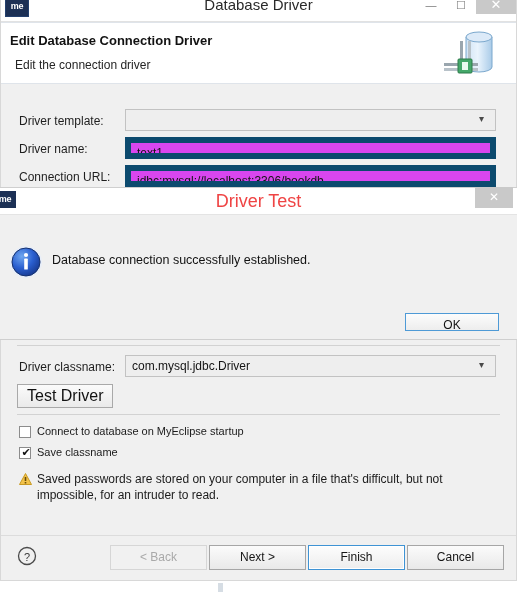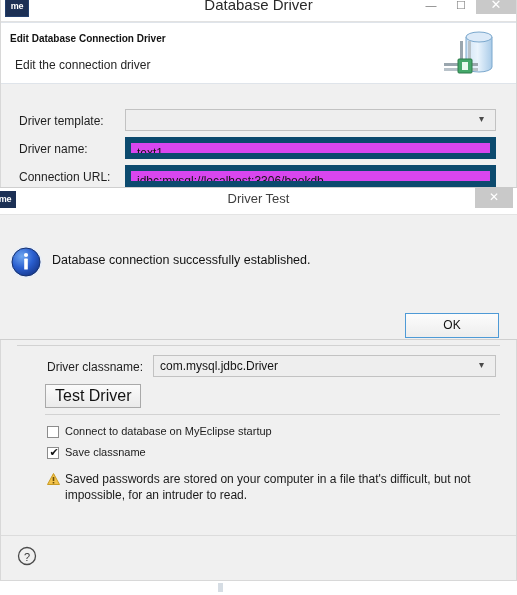--- a/index.html
+++ b/index.html
@@ -81,21 +81,21 @@
     position: relative;
     height: 62px;
     background: #ffffff;
     border: 1px solid #dfe4ea;
     border-left: none; border-right: none;
     box-sizing: border-box;
   }
   .banner-title {
     position: absolute;
     left: 9px; top: 10px;
-    font-size: 10px;
+    font-size: 13px;
     font-weight: bold;
     color: #121212;
   }
   .banner-sub {
     position: absolute;
     left: 14px; top: 35px;
     font-size: 12px;
     color: #252525;
   }
   .db-icon {
@@ -155,21 +155,20 @@
   }
 
   
   .sep {
     height: 1px;
     background: #d2d2d2;
     margin: 0 16px;
   }
   .lower {
     position: relative;
-    padding-left: 28px;
   }
   .test-btn {
     position: absolute;
     left: 16px; top: 0;
     height: 22px;
     padding: 0 9px;
     background: linear-gradient(#fbfbfb, #eaeaea);
     border: 1px solid #a9a9a9;
     font-size: 16px;
     color: #121212;
@@ -291,22 +290,22 @@
     font-weight: bold;
     line-height: 17px;
     text-align: center;
     letter-spacing: -0.3px;
     overflow: hidden;
   }
   .dt-title {
     position: absolute;
     left: 0; right: 0; top: 3px;
     text-align: center;
-    font-size: 13px;
-    color: #404040;
+    font-size: 18px;
+    color: #ef4444;
   }
   .dt-close {
     position: absolute;
     right: 4px; top: -1px;
     width: 38px; height: 21px;
     background: #c9c9c9;
     color: #ffffff;
     font-size: 12px;
     text-align: center;
     line-height: 21px;
@@ -322,21 +321,21 @@
   }
   .dt-msg {
     position: absolute;
     left: 52px; top: 38px;
     font-size: 12.5px;
     color: #121212;
   }
   .dt-ok {
     position: absolute;
     right: 18px; top: 98px;
-    width: 94px; height: 25px;
+    width: 94px; height: 18px;
     box-sizing: border-box;
     background: linear-gradient(#fcfcfc, #ededed);
     border: 1px solid #4e9ad6;
     font-size: 12px;
     color: #131313;
     text-align: center;
     line-height: 23px;
   }
 
   
@@ -447,20 +446,26 @@
       </svg>
       <div class="warn-text">Saved passwords are stored on your computer in a file that's difficult, but not impossible, for an intruder to read.</div>
     </div>
   </div>
 
   <div class="footer">
     <svg class="help-icon" viewBox="0 0 20 20">
       <circle cx="10" cy="10" r="8.5" fill="none" stroke="#4a4a4a" stroke-width="1.3"></circle>
       <text x="10" y="14.5" text-anchor="middle" font-family="Liberation Sans, sans-serif" font-size="11" fill="#3a3a3a">?</text>
     </svg>
+    <div class="fbtns">
+      <div class="btn disabled">&lt; Back</div>
+      <div class="btn">Next &gt;</div>
+      <div class="btn focus">Finish</div>
+      <div class="btn">Cancel</div>
+    </div>
   </div>
 </div>
 
 <div id="driver-test-dialog">
   <div class="dt-titlebar">
     <div class="dt-me">me</div>
     <div class="dt-title">Driver Test</div>
     <div class="dt-close">✕</div>
   </div>
   <div class="dt-body">

